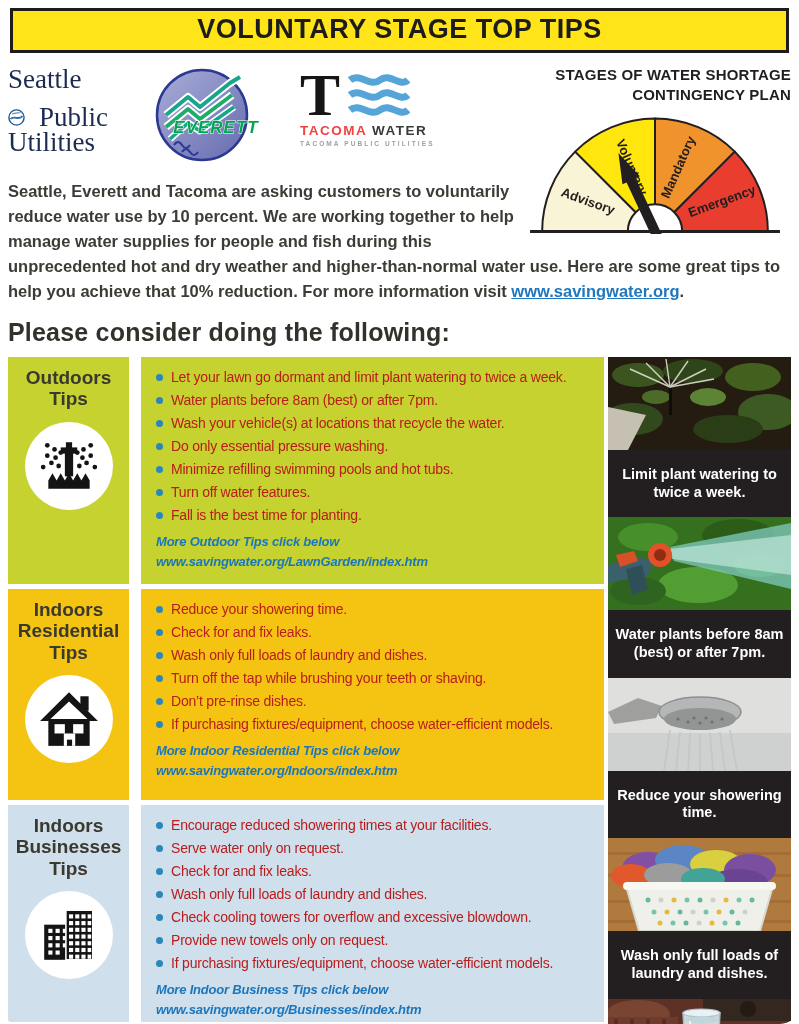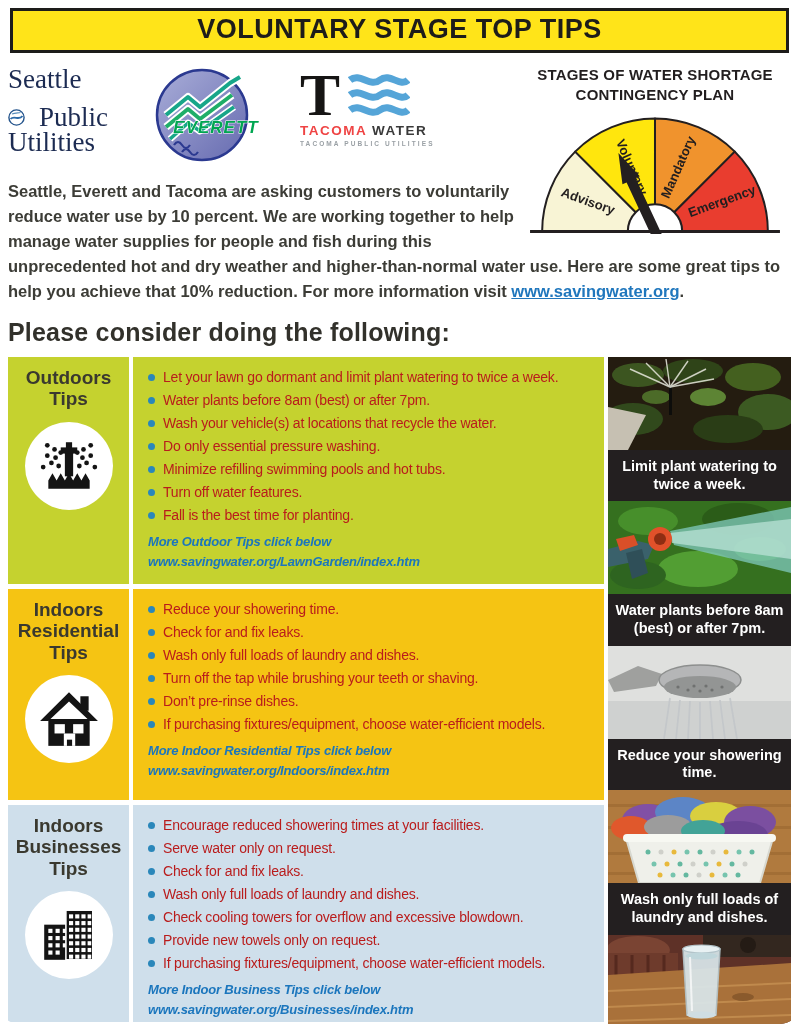--- a/index.html
+++ b/index.html
@@ -5,21 +5,21 @@
   * { margin:0; padding:0; box-sizing:border-box; }
   html,body { background:#ffffff; }
   body { width:799px; font-family:"Liberation Sans", sans-serif; }
   .page { width:799px; height:1024px; padding:8px 8px 0 8px; overflow:hidden; position:relative;border-radius:19px; }
 
   .banner { margin:0 2px; border:3px solid #1d1c1a; background:#ffe419; text-align:center;
             font-weight:bold; font-size:27px; letter-spacing:.5px; color:#1d1c1a; padding:3px 0 5px; }
 
   .top-area { margin-top:10px; min-height:232px; }
   .gauge-block { float:right; width:272px; text-align:center; margin-top:2px; }
-  .gauge-title { font-size:15px; font-weight:bold; color:#221e1f; line-height:1.3; letter-spacing:.2px; }
+  .gauge-title { font-size:15px; font-weight:bold; color:#221e1f; line-height:1.3; letter-spacing:.2px;text-align:right; }
   .gauge-svg { width:262px; height:126px; margin-top:4px; overflow:hidden; }
   .gauge-svg text { font-family:"Liberation Sans",sans-serif; font-weight:bold; font-size:13px; fill:#221e1f; }
 
   .logos-row { width:500px; display:flex; align-items:flex-start; }
   .spu { width:118px; font-family:"Liberation Serif",serif; font-size:27px; line-height:.95; color:#1c2b52; margin-top:4px; }
   .spu .l2 { display:flex; align-items:center; gap:14px;margin-top:12px; }
   .everett { margin-left:26px; margin-top:2px; }
   .tacoma { margin-left:30px; margin-top:8px; width:140px; }
   .tacoma-top { display:flex; align-items:flex-start; gap:8px; }
   .tacoma-T { font-family:"Liberation Serif",serif; font-weight:bold; font-size:60px; line-height:.8; color:#161514; }
@@ -27,38 +27,38 @@
   .tacoma-name .grey { color:#ef4444;text-align:center; } .tacoma-name .dark { color:#3a3a3a; }
   .tacoma-sub { font-size:6.5px; font-weight:bold; color:#9aa0a5; letter-spacing:2.1px; margin-top:2px; white-space:nowrap; }
 
   .intro { font-size:16.5px; line-height:25px; color:#3c3c36; font-weight:600; margin-top:10px; }
   .intro a { color:#2077bd; font-weight:bold; text-decoration:underline; cursor:pointer; }
 
   .consider { font-size:25px; font-weight:bold; color:#32312b; margin:14px 0 10px; letter-spacing:.2px; clear:left; }
 
   .main { display:flex; gap:4px; }
   .sections-col { width:596px; display:flex; flex-direction:column; gap:5px; }
-  .section { display:flex; gap:4px; }
+  .section { display:flex; gap:12px; }
   .sec-outdoors { height:227px; } .sec-residential { height:211px; } .sec-businesses { height:217px; }
   .label-cell { width:121px; flex:none; text-align:center; padding-top:10px; }
   .label-text { font-size:19px; font-weight:bold; color:#3a392f; line-height:1.12; white-space:pre-line; }
   .icon-circle { width:88px; height:88px; background:#fff; border-radius:50%; margin:12px auto 0;
                  display:flex; align-items:center; justify-content:center; }
   .tips-cell { flex:1; padding:11px 10px 8px 15px; }
   ul.tips { list-style:none; }
   ul.tips li { display:flex; margin-bottom:5px; }
   .bullet { width:7px; height:7px; border-radius:50%; background:#2a87ba; flex:none; margin:6px 8px 0 0; }
   .tip-text { font-size:14px; line-height:18px; color:#b91c1c; letter-spacing:-.2px; font-weight:500; }
   .more { margin-top:8px; font-weight:bold; font-style:italic; color:#1b76bd; font-size:13px; line-height:20px; letter-spacing:-.2px; }
   .more a { color:#1b76bd; text-decoration:none; cursor:pointer; }
 
   .photo-col { width:183px; flex:none; display:flex; flex-direction:column; }
   .photo { width:183px; height:93px; display:block; }
   .caption { background:#231f20; color:#fff; font-weight:bold; font-size:14.5px; line-height:1.22;
-             text-align:center; padding:8px 4px; min-height:40px; display:flex; align-items:center; justify-content:center; }
+             text-align:center; padding:16px 4px; min-height:40px; display:flex; align-items:center; justify-content:center; }
 </style>
 </head>
 <body>
 
 <div class="page">
 
   <div class="banner">VOLUNTARY STAGE TOP TIPS</div>
 
   <div class="top-area">
 

